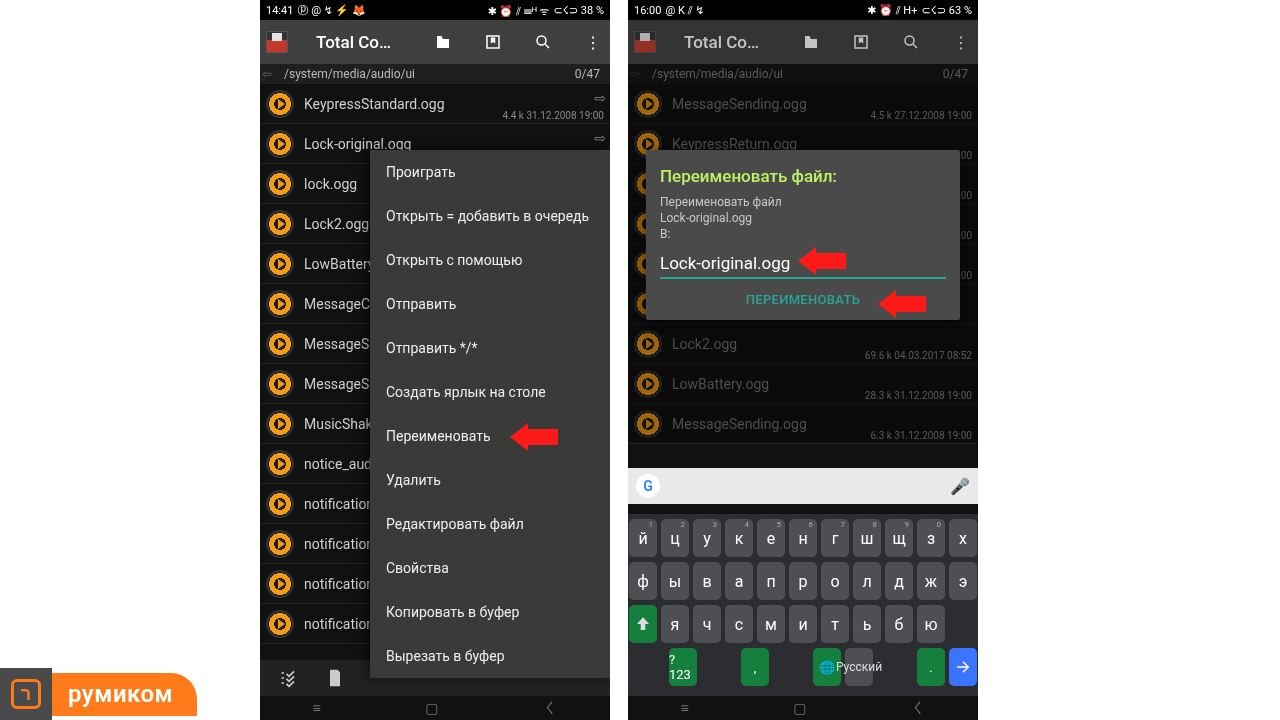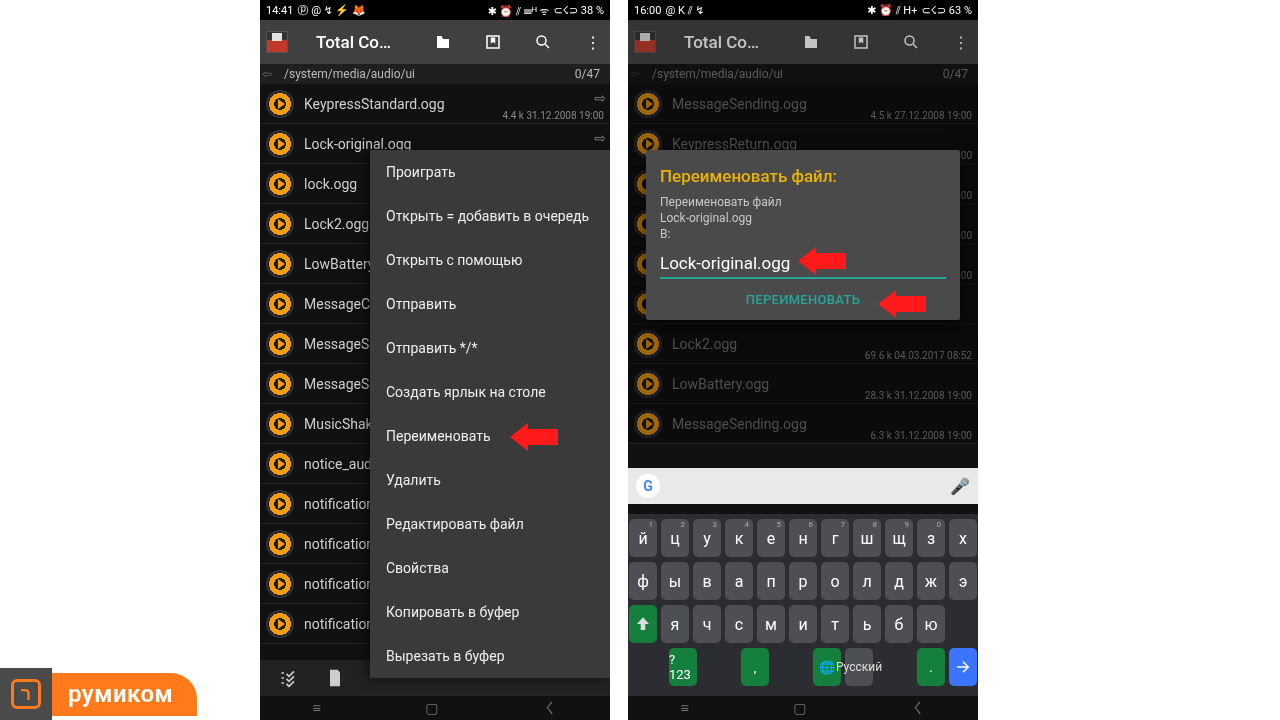--- a/index.html
+++ b/index.html
@@ -35,21 +35,21 @@
   .ctx .item{height:44px;display:flex;align-items:center;padding:0 16px;font-size:14px;color:#eee;}
   
   .btoolbar{position:absolute;bottom:24px;left:0;right:0;height:36px;background:#222;display:flex;align-items:center;gap:24px;padding:0 18px;}
   .btoolbar .bico{color:#ccc;width:22px;height:22px;display:flex;align-items:center;justify-content:center;}
   .btoolbar .bico svg{width:20px;height:20px;fill:#ccc;}
   
   .navbar{position:absolute;bottom:0;left:0;right:0;height:24px;background:#111;display:flex;justify-content:space-around;align-items:center;color:#777;font-size:14px;}
   
   .scrim{position:absolute;inset:0;background:rgba(0,0,0,.35);z-index:20;}
   .dialog{position:absolute;left:18px;right:18px;top:150px;background:#4a4a4a;z-index:25;padding:16px 14px 10px;border-radius:2px;box-shadow:0 6px 18px rgba(0,0,0,.6);}
-  .dialog h3{font-size:17px;color:#eab308;font-weight:500;margin-bottom:8px;}
+  .dialog h3{font-size:17px;color:#bef264;font-weight:500;margin-bottom:8px;}
   .dialog .sub{font-size:12px;color:#c8c8c8;line-height:1.35;}
   .dialog input{width:100%;background:transparent;border:none;border-bottom:2px solid #26a69a;color:#fff;font-size:17px;padding:4px 0;margin-top:6px;outline:none;}
   .dialog .act{text-align:center;padding:10px 0 2px;}
   .dialog .act span{color:#26a69a;font-size:13px;font-weight:500;letter-spacing:.3px;}
   
   .sugg{position:absolute;left:0;right:0;height:36px;background:#e9e9e9;display:flex;align-items:center;padding:0 8px;z-index:15;}
   .sugg .g{width:24px;height:24px;border-radius:50%;background:#fff;display:flex;align-items:center;justify-content:center;font-weight:700;font-size:14px;}
   .sugg .g span:nth-child(1){color:#4285F4}.sugg .g span:nth-child(2){color:#EA4335}.sugg .g span:nth-child(3){color:#FBBC05}.sugg .g span:nth-child(4){color:#4285F4}.sugg .g span:nth-child(5){color:#34A853}.sugg .g span:nth-child(6){color:#EA4335}
   .sugg .mic{margin-left:auto;font-size:16px;color:#555;}
   .kbd{position:absolute;left:0;right:0;bottom:24px;background:#2b2d30;padding:5px 3px;z-index:15;}

